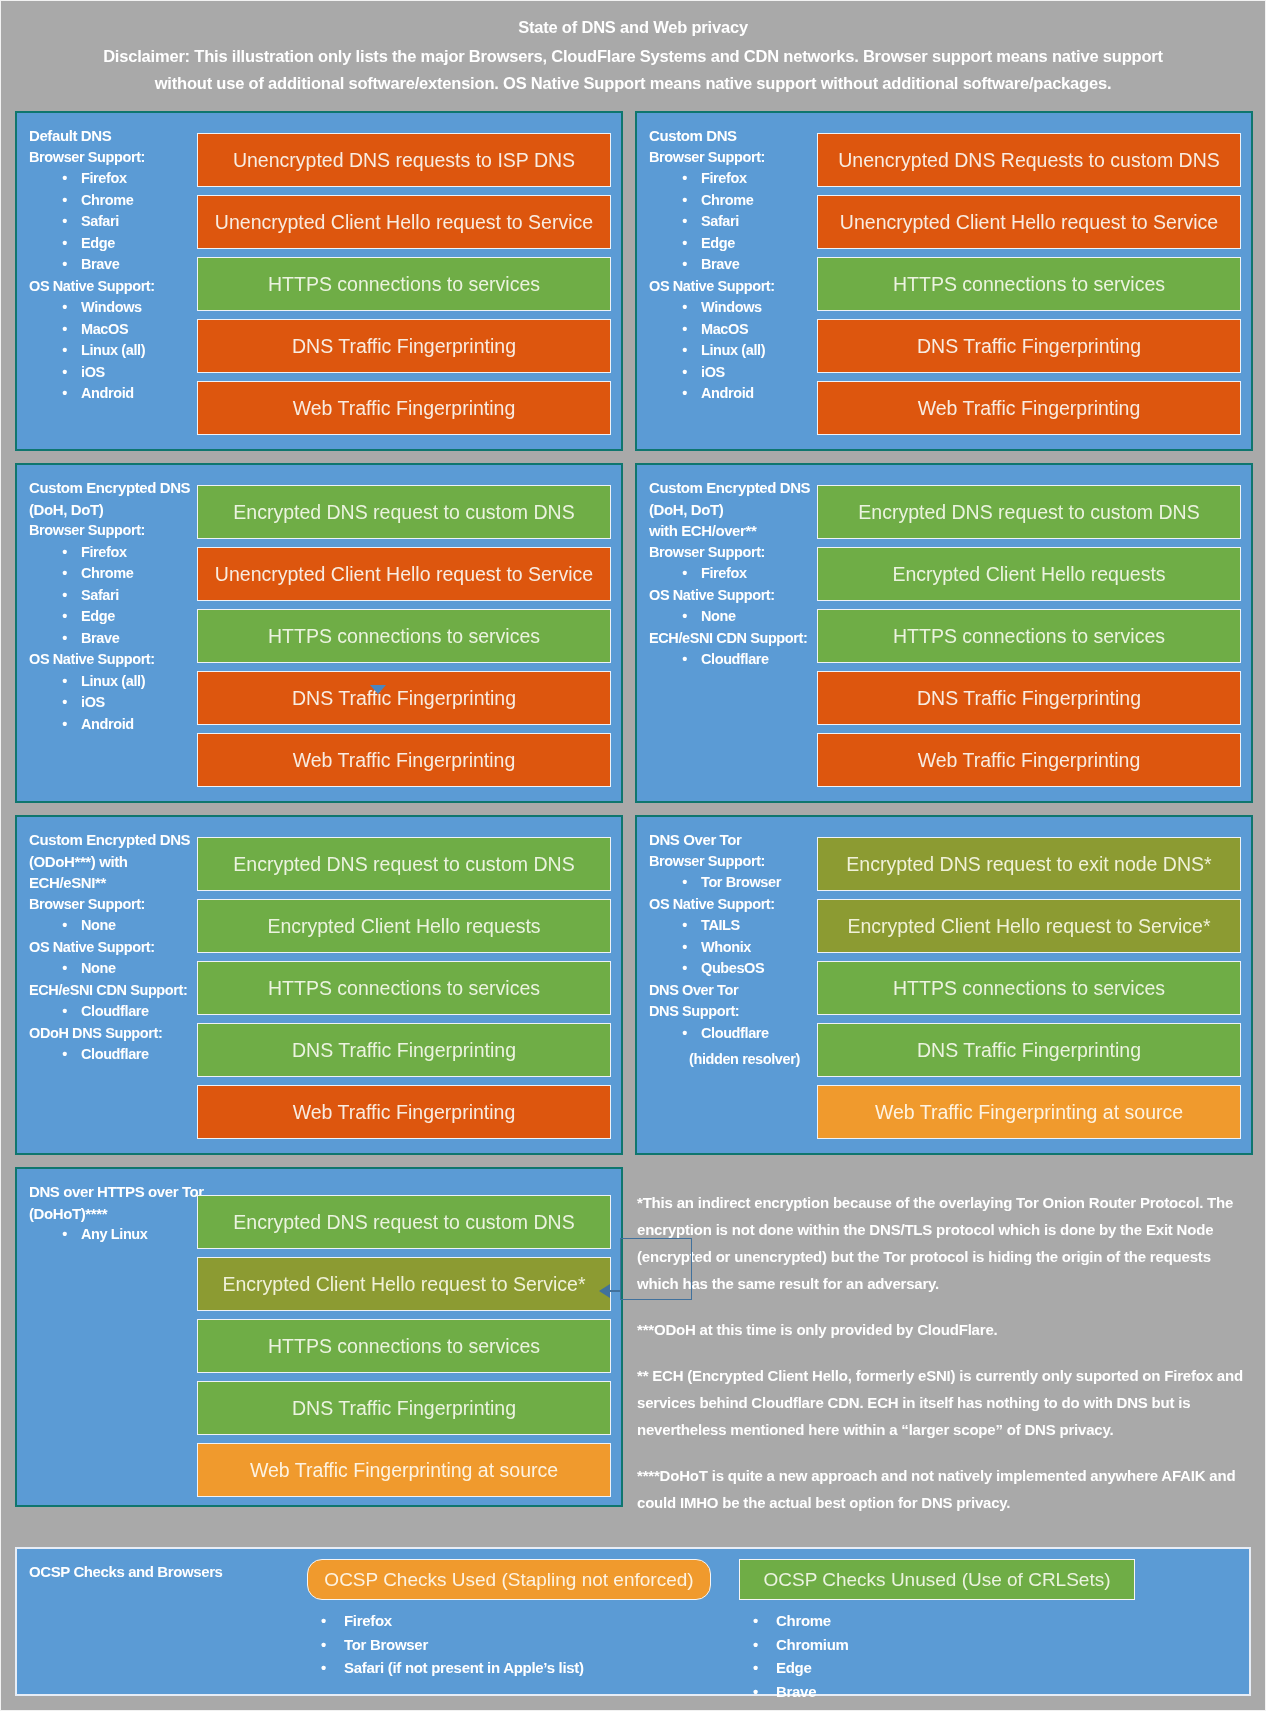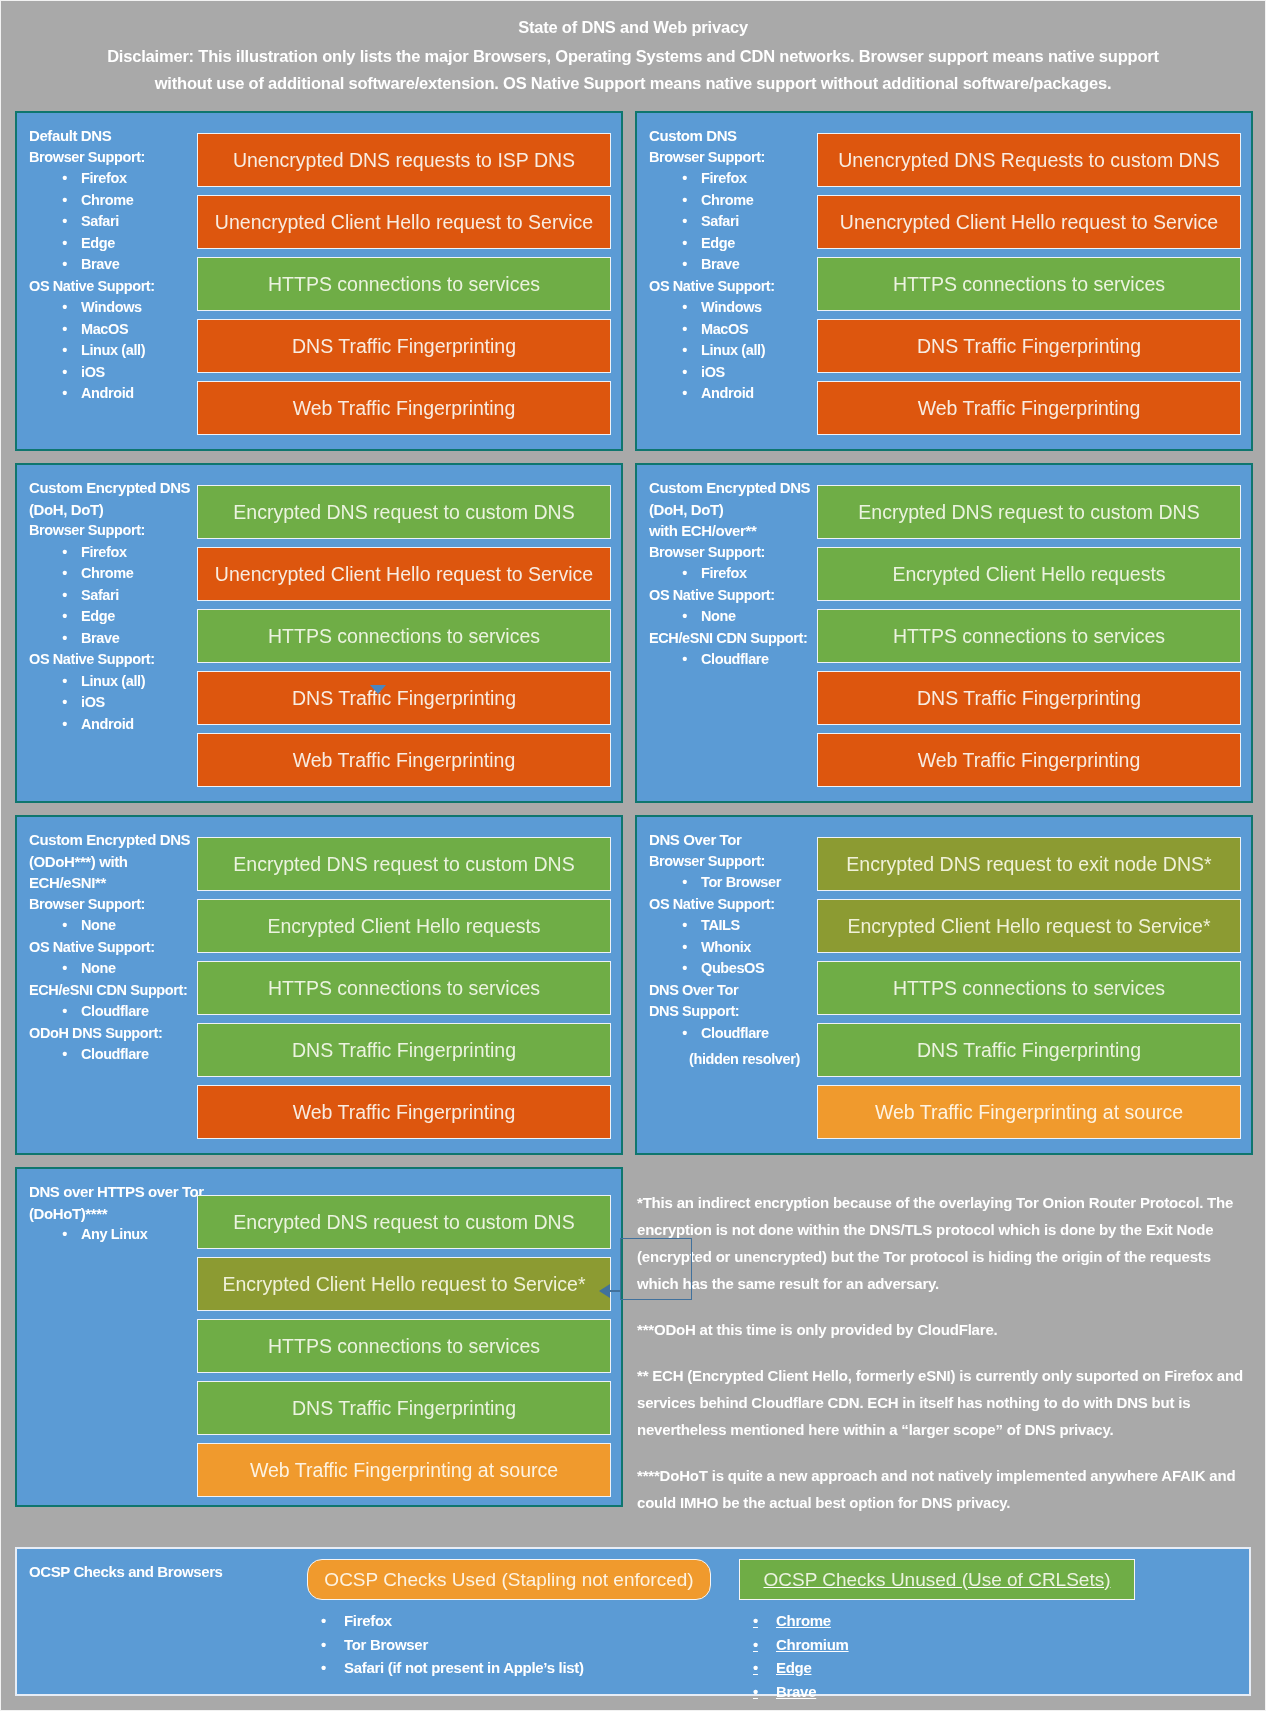--- a/index.html
+++ b/index.html
@@ -43,21 +43,21 @@
   .footnotes .fn{margin:0 0 19px;}
   
   .ocsp{
     margin:0 14px;height:149px;box-sizing:border-box;background:#5b9bd5;
     border:2px solid #e7edf6;display:flex;padding:10px 12px;color:#ffffff;
   }
   .ocsp-label{width:278px;flex:0 0 auto;font-weight:700;font-size:15px;
               letter-spacing:-0.4px;padding-top:4px;white-space:nowrap;}
   .ocsp-col{flex:0 0 auto;}
   .ocsp-col.used{width:404px;margin-right:28px;}
-  .ocsp-col.unused{width:396px;text-decoration:underline;}
+  .ocsp-col.unused{width:396px;}
   .ocsp-box{height:41px;border:1px solid #f5f5f5;box-sizing:border-box;display:flex;
             align-items:center;justify-content:center;font-size:19px;margin-bottom:9px;}
   .ocsp-box.warn{background:#f09a2d;color:#fdf3e2;border-radius:15px;}
   .ocsp-box.good{background:#6fad46;color:#ebf3df;}
   .ocsp-item{display:flex;font-weight:700;font-size:15px;line-height:23.5px;
              letter-spacing:-0.3px;padding-left:14px;}
   .ocsp-item::before{content:"\2022";flex:0 0 auto;width:10px;margin-right:13px;}
   
   .artifact{position:absolute;}
   .cursor-tri{left:369px;top:684px;width:0;height:0;
@@ -69,21 +69,21 @@
               border-right:11px solid #41719c;}
   .conn-line{left:608px;top:1289px;width:12px;height:2px;background:#41719c;}
 </style>
 </head>
 <body>
 
 <div id="page">
 
   <div class="header">
     <div class="main-title">State of DNS and Web privacy</div>
-    <div class="disclaimer">Disclaimer: This illustration only lists the major Browsers, Operating Systems and CDN networks. Browser support means native support without use of additional software/extension. OS Native Support means native support without additional software/packages.</div>
+    <div class="disclaimer">Disclaimer: This illustration only lists the major Browsers, CloudFlare Systems and CDN networks. Browser support means native support without use of additional software/extension. OS Native Support means native support without additional software/packages.</div>
   </div>
 
   <div class="row">
     <section class="panel">
       <div class="side">
         <div class="ln title">Default DNS</div>
         <div class="ln label">Browser Support:</div>
         <div class="ln bullet">Firefox</div>
         <div class="ln bullet">Chrome</div>
         <div class="ln bullet">Safari</div>

